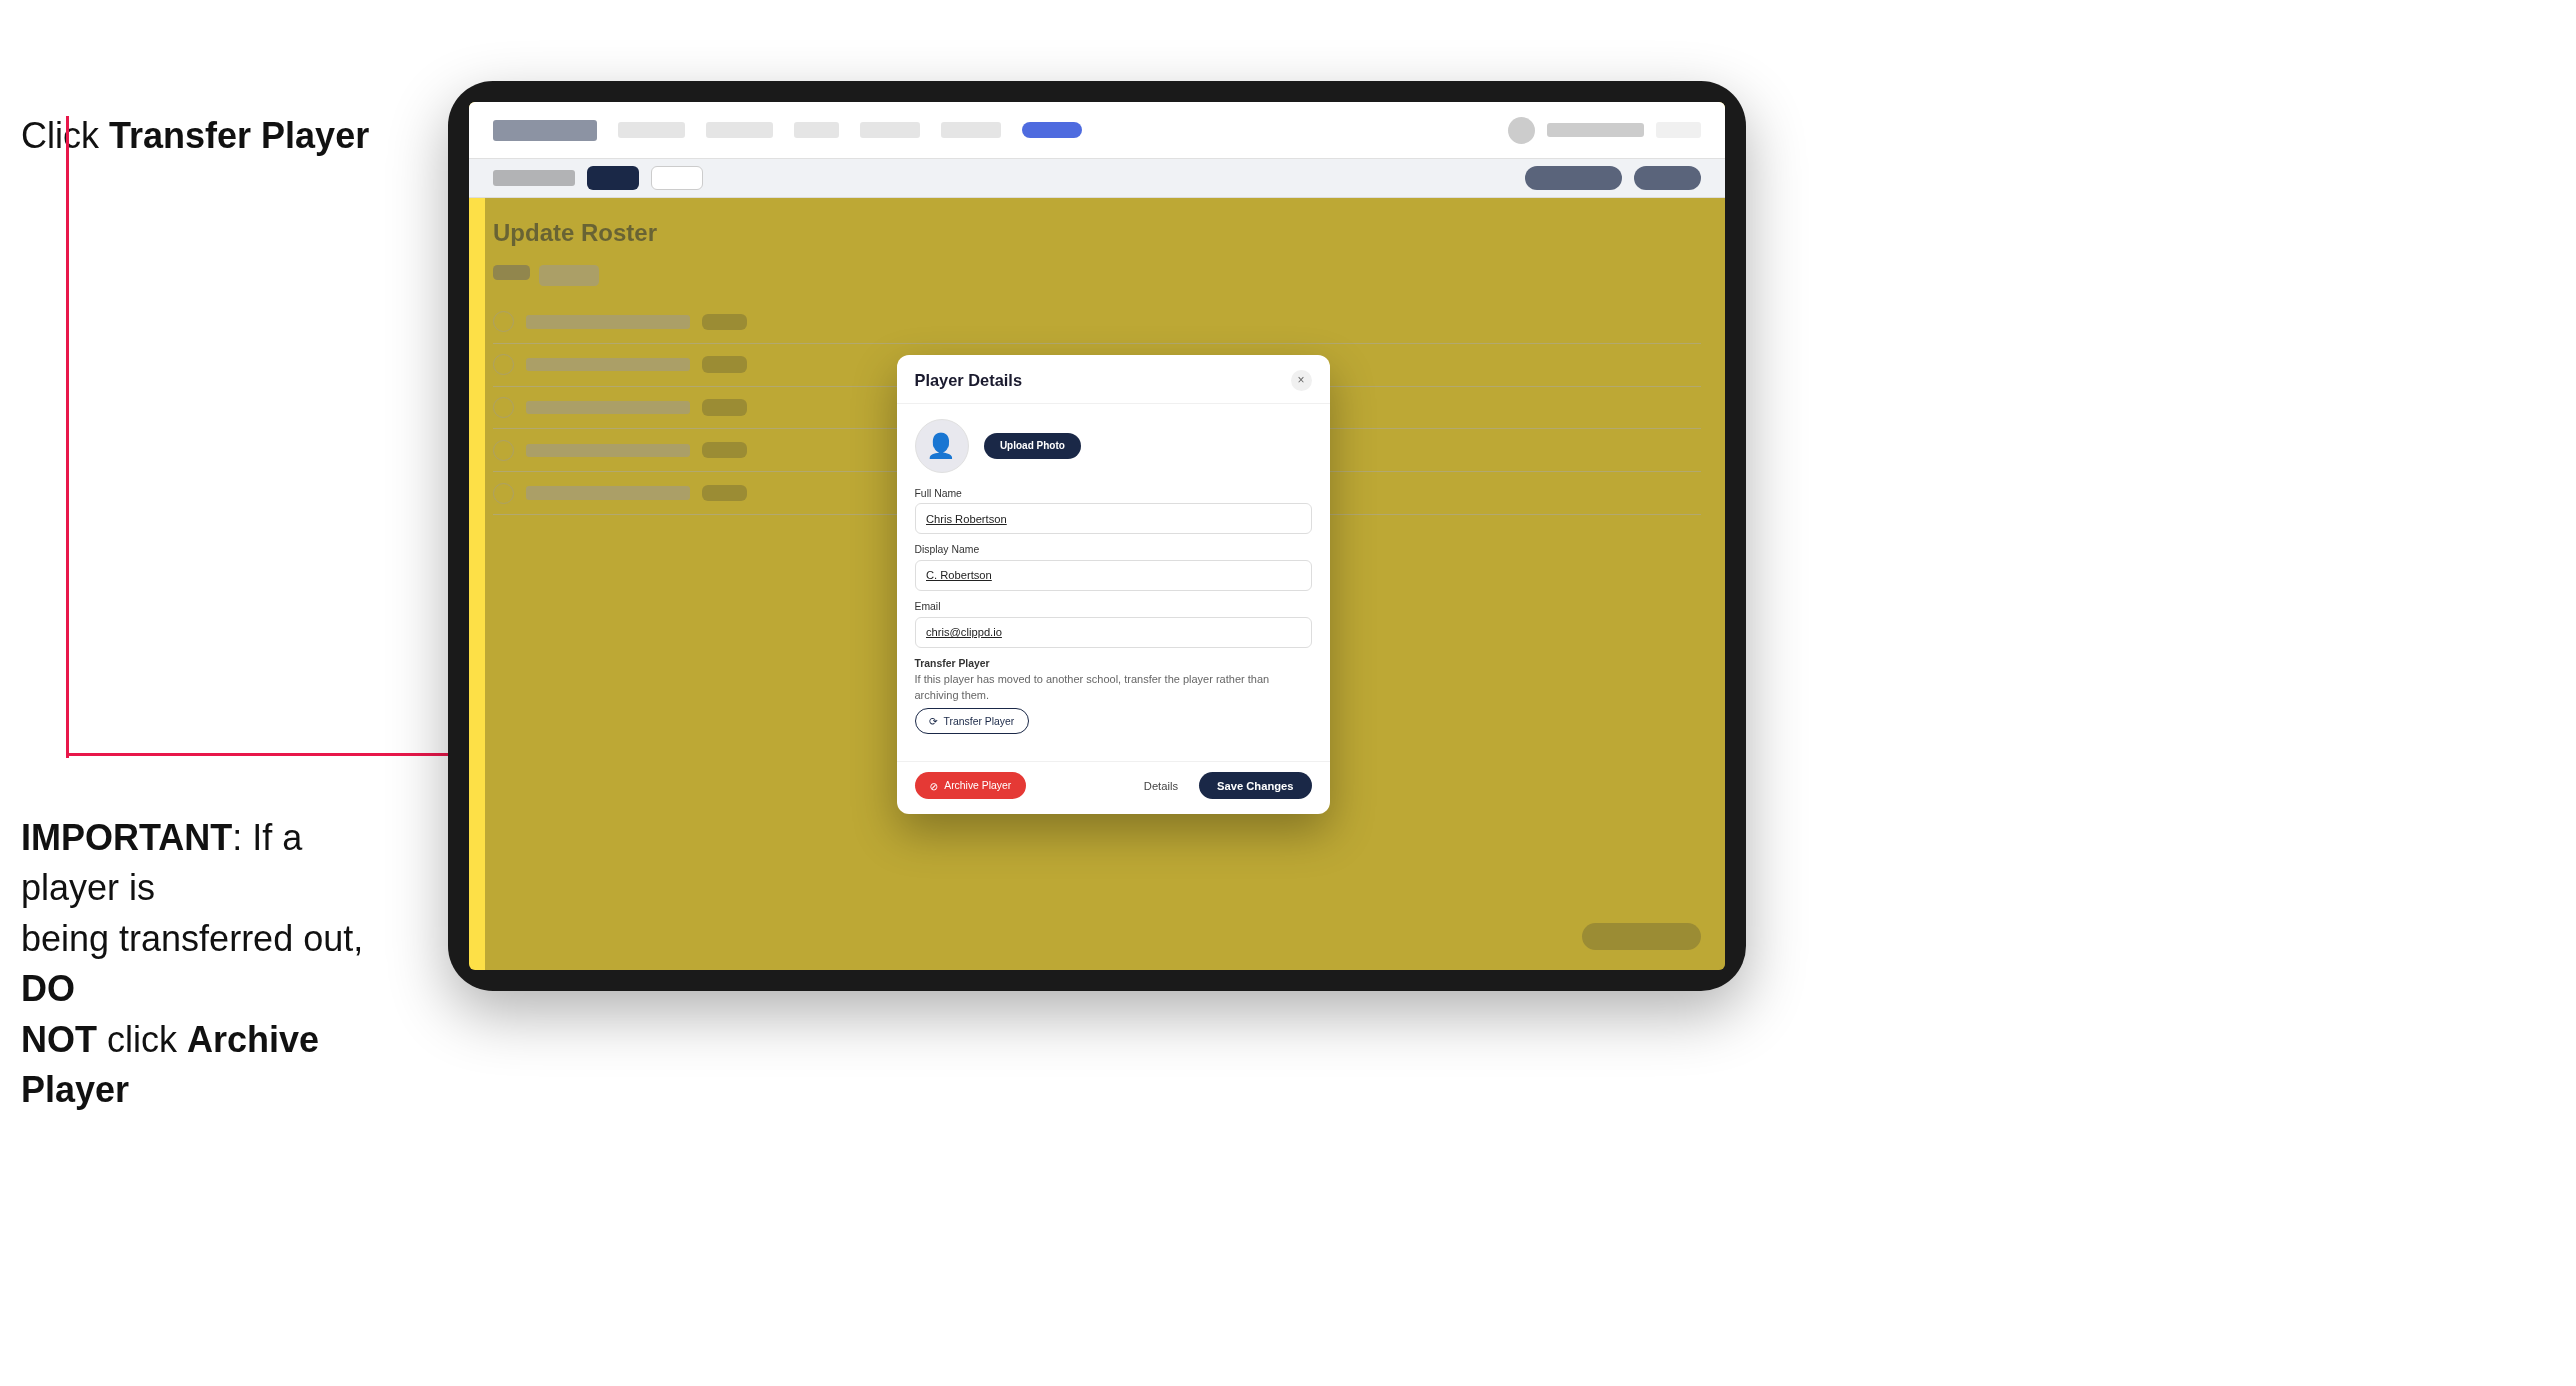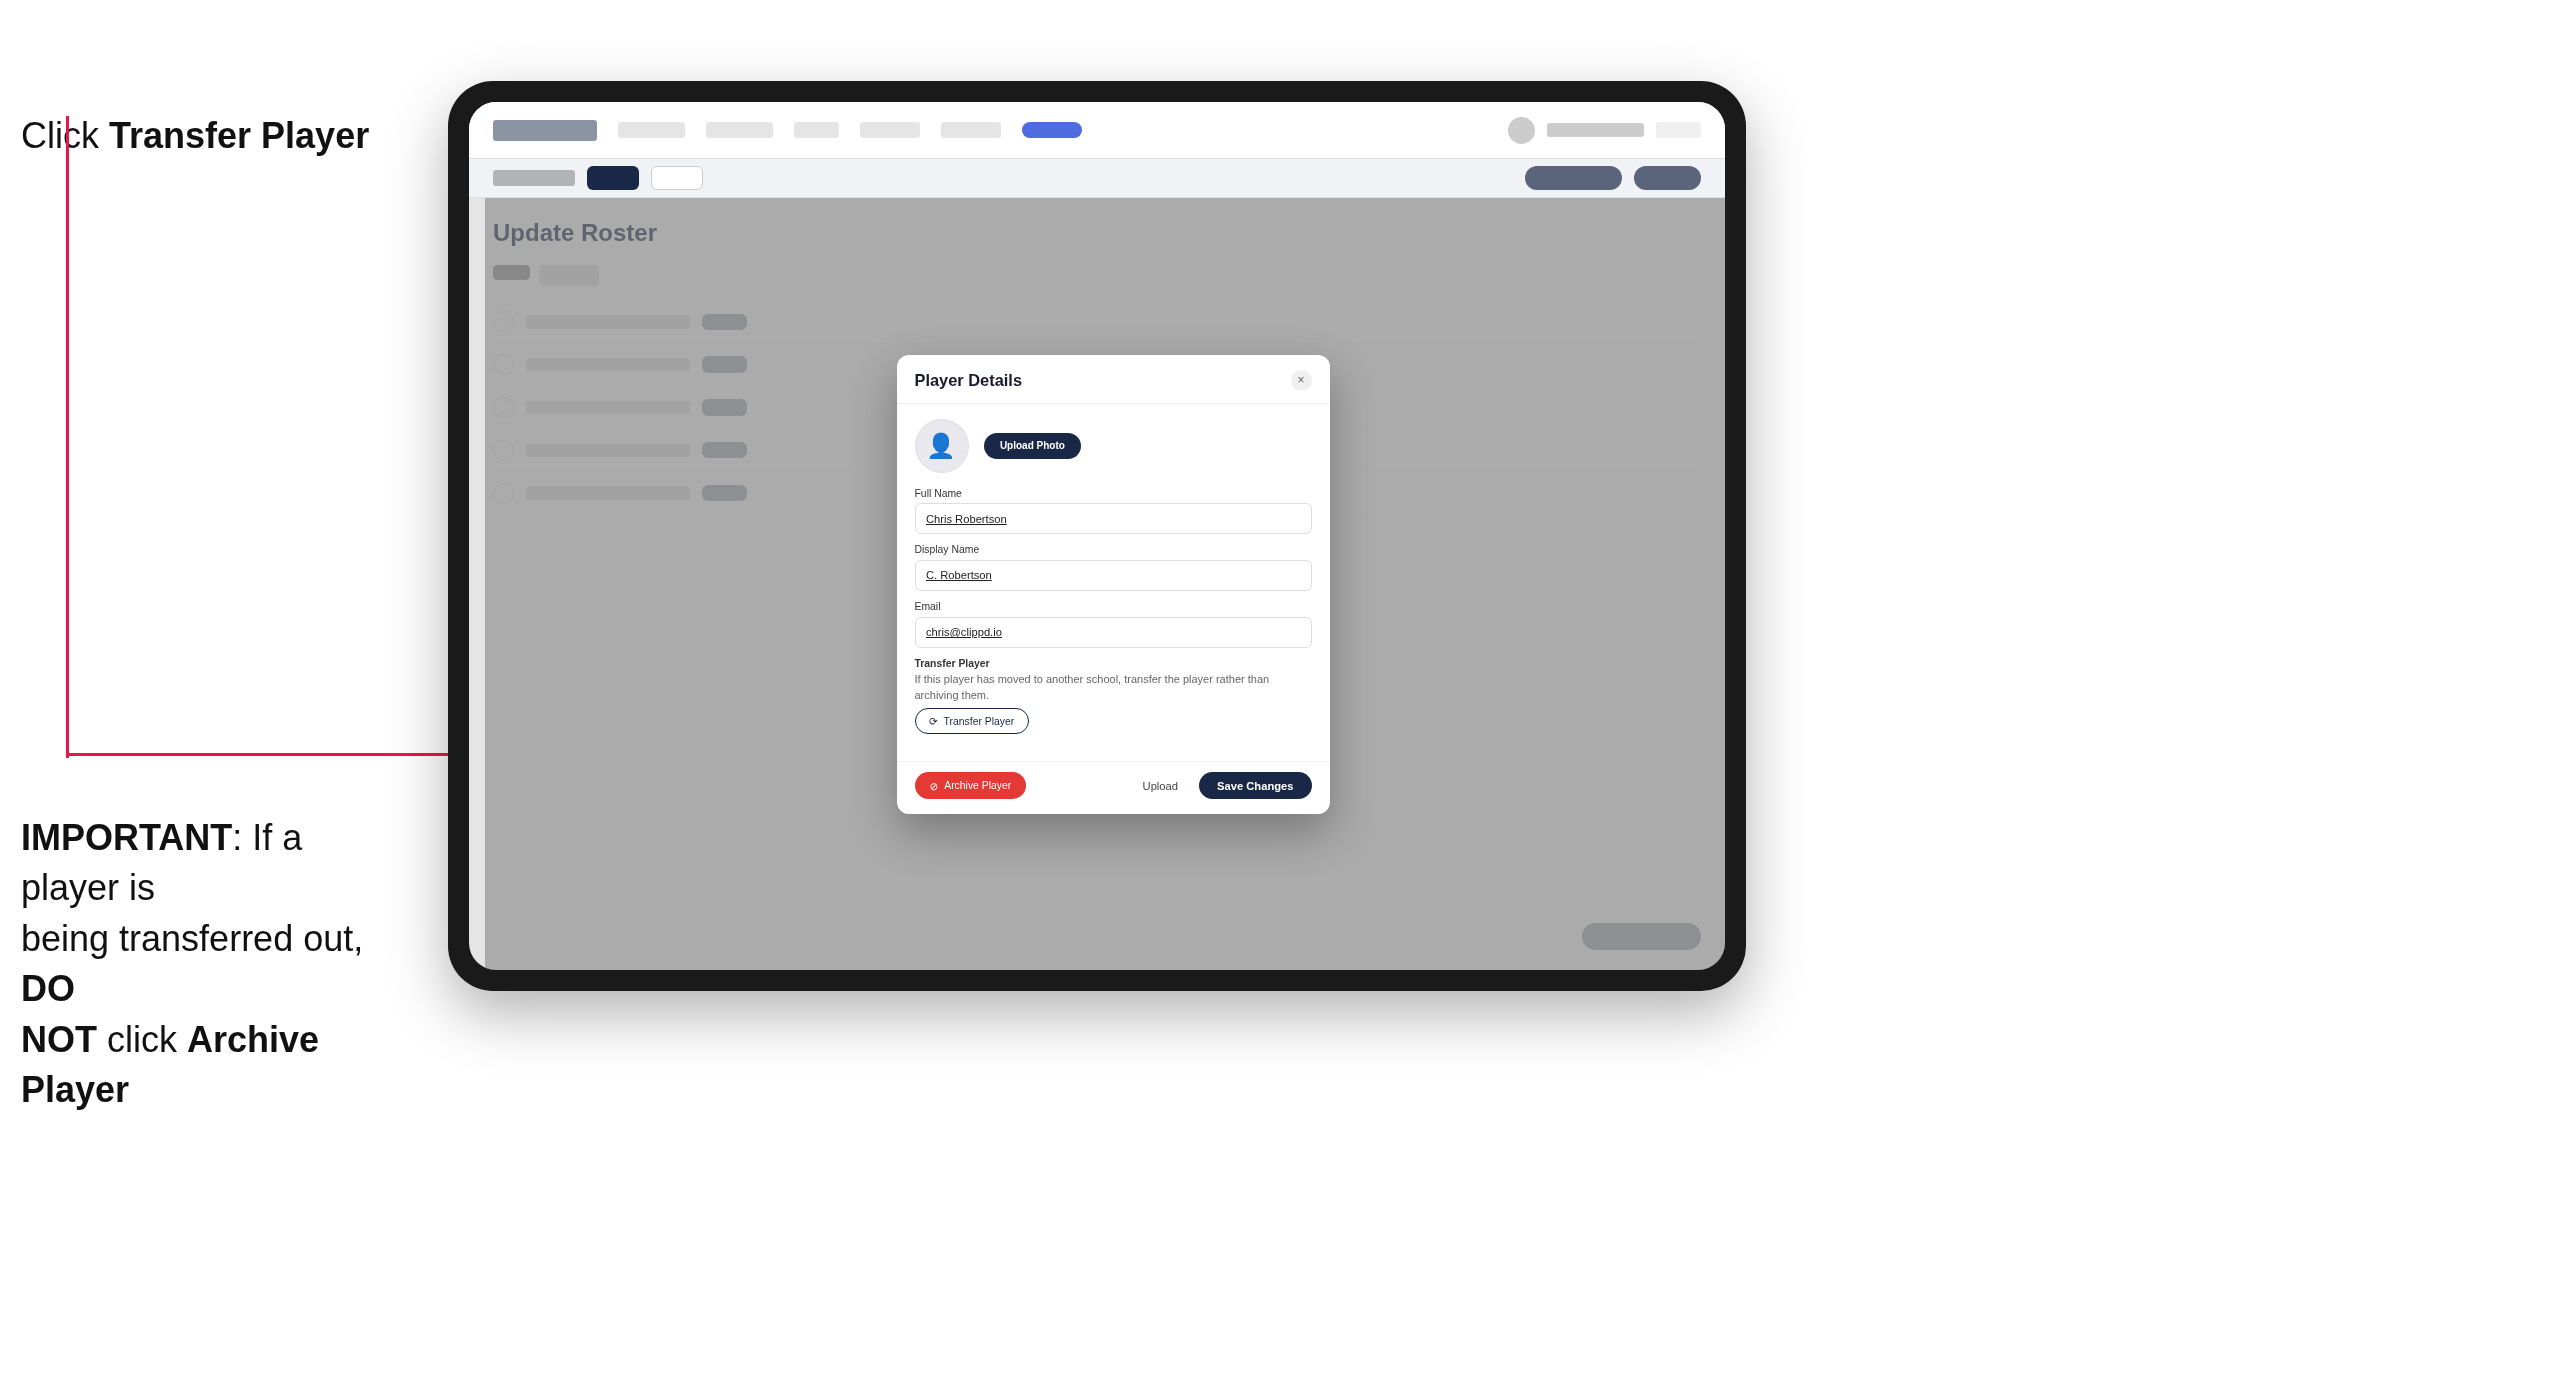--- a/index.html
+++ b/index.html
@@ -73,22 +73,22 @@
       width: 1298px;
       height: 910px;
       background: #1a1a1a;
       border-radius: 45px;
       box-shadow: 0 22.4px 60px rgba(0,0,0,0.3);
       padding: 21px;
     }
     .tablet-screen {
       width: 100%;
       height: 100%;
-      background: #e5e5e5;
-      border-radius: 27px;
+      background: #fde047;
+      border-radius: 6px;
       overflow: hidden;
       position: relative;
     }
 
     
     .app-bar {
       width: 100%;
       height: 57px;
       background: #ffffff;
       display: flex;
@@ -587,21 +587,21 @@
               </button>
             </div>
 
           </div>
 
           <div class="modal-footer">
             <button class="archive-btn">
               <span>⊘</span>
               <span>Archive Player</span>
             </button>
-            <button class="cancel-btn">Upload</button>
+            <button class="cancel-btn">Details</button>
             <button class="save-btn">Save Changes</button>
           </div>
 
         </div>
       </div>
 
     </div>
 
   </div>
 

